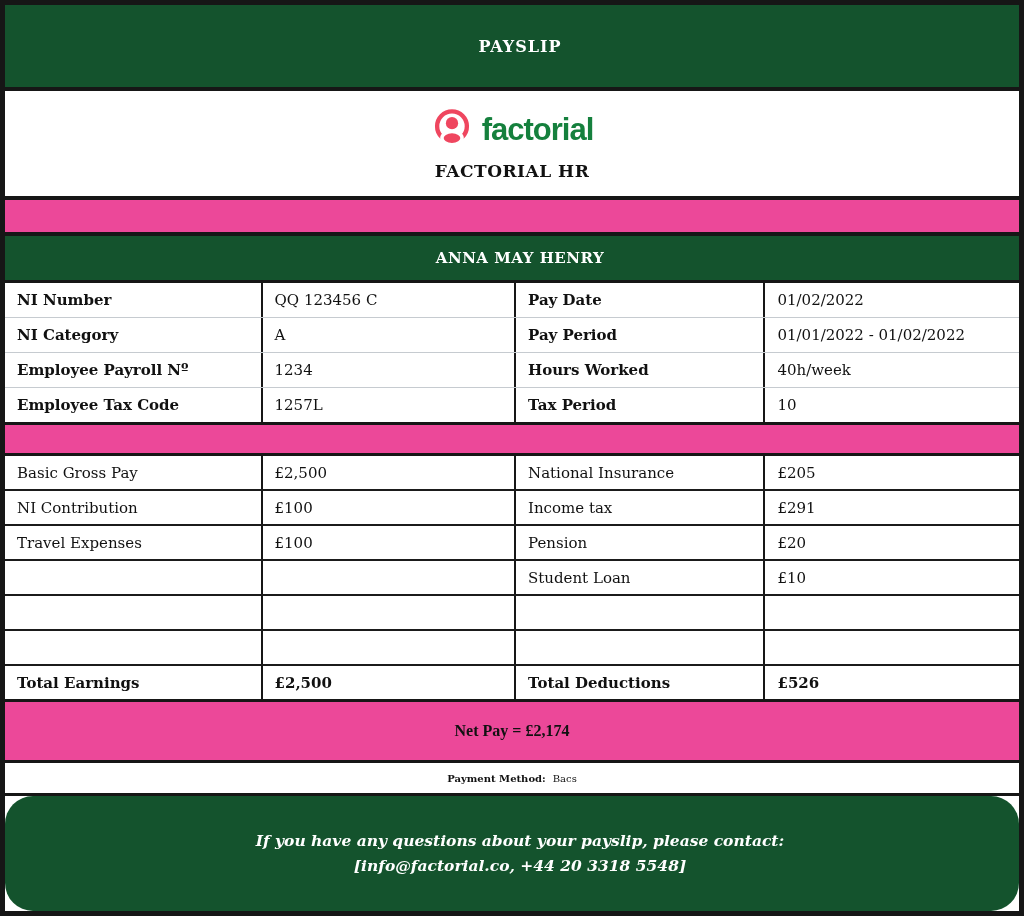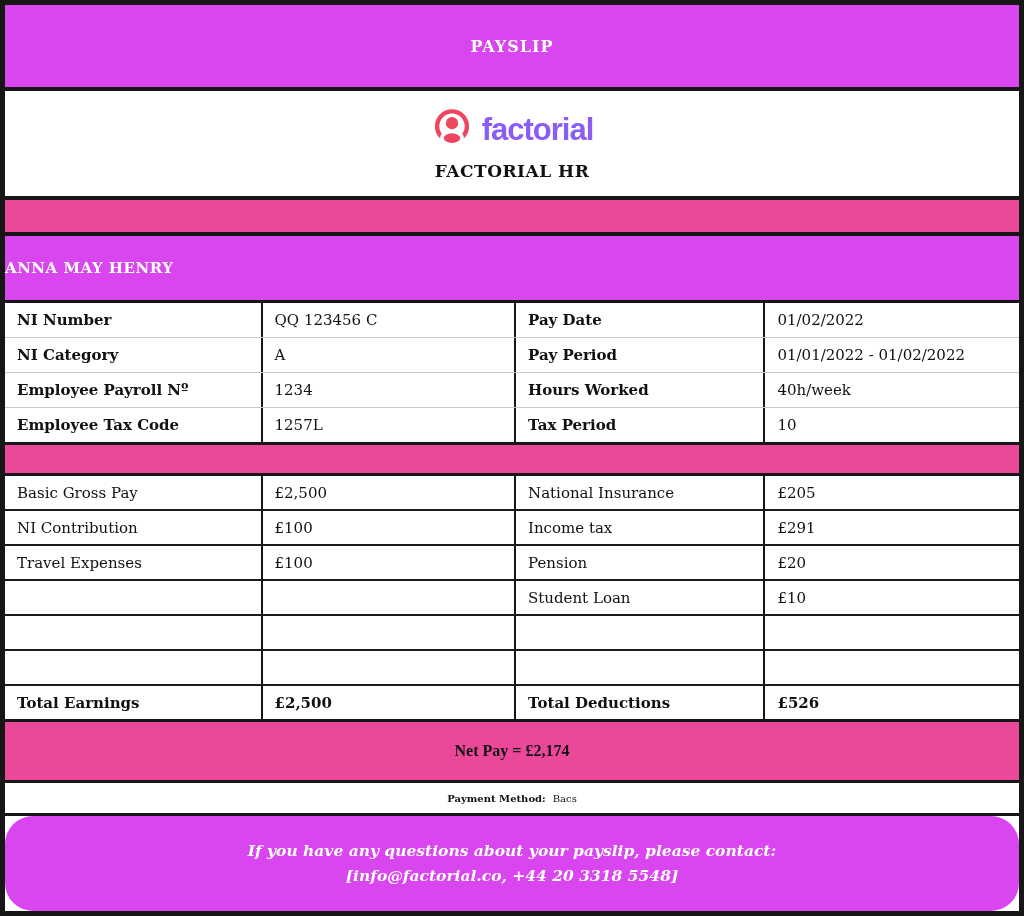--- a/index.html
+++ b/index.html
@@ -7,48 +7,48 @@
 
   .doc {
     width:1024px; height:916px; box-sizing:border-box;
     border:5px solid #161616;
     display:flex; flex-direction:column; background:#fff;
   }
 
   .sep4 { height:4px; background:#161616; flex:none; }
   .sep3 { height:3px; background:#161616; flex:none; }
 
-  .teal { background:#d946ef; }
+  .teal { background:#14532d;padding-left:16px; }
   .band { background:#ec4899;font-family:Liberation Serif, serif; }
 
   .title-bar {
     height:82px; flex:none;
     display:flex; align-items:center; justify-content:center;
   }
   .title-bar .title {
     color:#fff; font-weight:bold; font-size:16px; letter-spacing:1px;
   }
 
   .logo-section {
     height:105px; flex:none; background:#fff;
     display:flex; flex-direction:column; align-items:center; justify-content:center; gap:8px;
   }
   .logo-row { display:flex; align-items:center; gap:9px; }
   .logo-word {
     font-family:"Liberation Sans","DejaVu Sans",sans-serif;
-    font-weight:bold; font-size:31px; color:#8b5cf6; letter-spacing:-1px;
+    font-weight:bold; font-size:31px; color:#15803d; letter-spacing:-1px;
   }
   .company-name { font-weight:bold; font-size:17px; letter-spacing:0.5px; }
 
   .band1 { height:32px; flex:none; }
   .band2 { height:28px; flex:none; }
 
   .name-bar {
-    height:64px; flex:none;
-    display:flex; align-items:center; 
+    height:44px; flex:none;
+    display:flex; align-items:center; justify-content:center;
   }
   .name-bar .emp-name { color:#fff; font-weight:bold; font-size:15px; letter-spacing:0.5px; }
 
   
   .prow {
     display:grid; grid-template-columns:25.2% 25% 24.6% 25.2%;
     flex:none;
   }
   .prow > div {
     display:flex; align-items:center;

